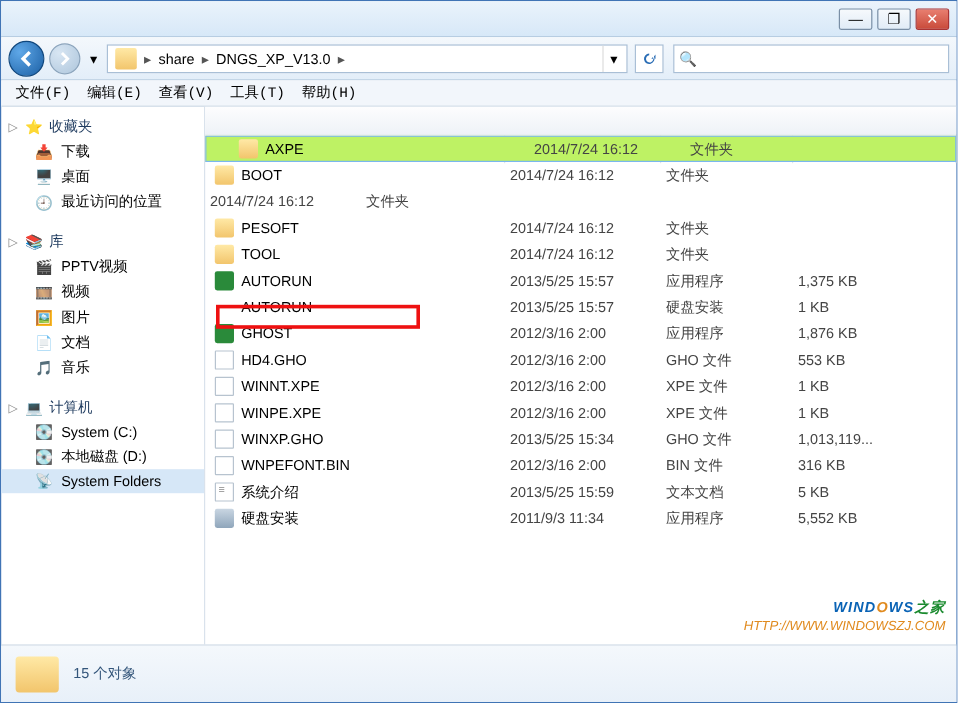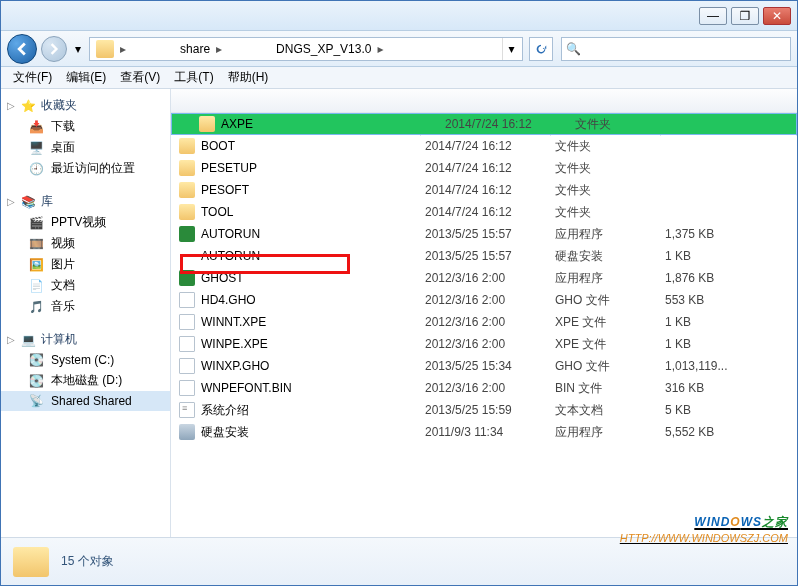--- a/index.html
+++ b/index.html
@@ -12,29 +12,29 @@
 .titlebar .win-btn.close { background: linear-gradient(#e87e6f,#c94b3b); border-color: #a33; color: #fff; }
 
 .navbar { height: 36px; background: linear-gradient(#f4f8fc,#e3eef9); border-bottom: 1px solid #b7cde2; display: flex; align-items: center; padding: 0 6px; gap: 4px; }
 .nav-back, .nav-fwd { width: 30px; height: 30px; border-radius: 50%; display: flex; align-items: center; justify-content: center; }
 .nav-back { background: radial-gradient(circle at 30% 30%, #5fa8e8, #1b5fa4); border:1px solid #10477d;}
 .nav-fwd { background: radial-gradient(circle at 30% 30%, #d8e6f3, #aec6dc); border:1px solid #8aa3bb; width:26px; height:26px;}
 .nav-back svg, .nav-fwd svg { fill: #fff; }
 .nav-drop { width:14px; display:flex; align-items:center; justify-content:center;}
 .addressbar { flex: 1; height: 24px; border: 1px solid #a9bfd6; background: #fff; display: flex; align-items: center; padding: 0 2px; }
 .addressbar .folder-mini { width:18px; height:18px; background: linear-gradient(#ffe9a6,#f2c56c); border-radius:2px; margin:0 4px;}
-.crumb { padding: 0 4px; height:100%; display:flex; align-items:center;margin-left:48px; }
+.crumb { padding: 0 4px; height:100%; display:flex; align-items:center; }
 .crumb-sep { color:#555; padding:0 2px;}
 .addr-drop { width:18px; display:flex; align-items:center; justify-content:center; border-left:1px solid #ddd; height:100%;}
 .refresh-btn { width:24px; height:24px; border:1px solid #a9bfd6; background:#fff; display:flex; align-items:center; justify-content:center; margin-left:2px;}
 .searchbox { width: 230px; height: 24px; border: 1px solid #a9bfd6; background: #fff; display: flex; align-items: center; padding: 0 4px; margin-left: 4px; color:#777; }
 .searchbox .sicon { margin-right:4px; color:#5b7ca0; }
 
 .menubar { height: 22px; background: #f2f6fb; border-bottom:1px solid #d0dbe7; display:flex; align-items:center; padding:0 6px; gap:2px;}
-.menubar .mitem { padding: 1px 6px; }
+.menubar .mitem { padding: 1px 6px; font-family: Liberation Mono, monospace; }
 
 .toolbar { height: 30px; background: linear-gradient(#f8fbfe,#e9f1f9); border-bottom:1px solid #d0dbe7; display:flex; align-items:center; padding:0 8px; gap:12px; color:#1a3e72;}
 .toolbar .titem { display:flex; align-items:center; gap:4px; padding:2px 6px;}
 .toolbar .spacer { flex:1; }
 .toolbar .ticon { width:22px; height:22px; display:flex; align-items:center; justify-content:center; border:1px solid transparent;}
 
 .body { flex:1; display:flex; min-height:0; }
 .sidebar { width: 170px; border-right:1px solid #d9e2ec; overflow:auto; padding:6px 0;}
 .sidebar .group { margin-bottom:12px; }
 .sidebar .ghdr { display:flex; align-items:center; gap:4px; padding:2px 6px; color:#1f3b5f; }
@@ -43,41 +43,41 @@
 .sidebar .item.sel { background:#d6e7f7; }
 .sidebar .sicon { width:16px; height:16px; display:inline-flex; align-items:center; justify-content:center;}
 
 .filepane { flex:1; display:flex; flex-direction:column; min-width:0;}
 .colheaders { height:24px; border-bottom:1px solid #e1e6ec; display:flex; align-items:center; background:linear-gradient(#fdfdfe,#eef2f7);}
 .colheaders .col { padding:0 8px; border-right:1px solid #e1e6ec; height:100%; display:flex; align-items:center; color:#2b4a73;margin-top:47px;}
 .col-name{ width:250px;} .col-date{ width:130px;} .col-type{ width:110px;} .col-size{ flex:1; text-align:left; padding-right:20px;}
 
 .filelist { flex:1; overflow:auto; }
 .row { display:flex; align-items:center; height:22px; padding-left:4px;}
-.row.sel { background:#22c55e; outline:1px solid #7ab7ef; outline-offset:-1px;padding-left:24px;}
+.row.sel { background:#bef264; outline:1px solid #7ab7ef; outline-offset:-1px;padding-left:24px;}
 .row .c-name{ width:250px; display:flex; align-items:center; gap:6px; padding-left:4px;}
 .row .c-date{ width:130px; color:#444;}
 .row .c-type{ width:110px; color:#444;}
 .row .c-size{ flex:1; text-align:left; padding-right:20px; color:#444;}
 .ficon { width:16px; height:16px; display:inline-flex; align-items:center; justify-content:center;}
 .ficon.folder { background:linear-gradient(#ffe9a6,#f2c56c); border-radius:2px;}
 .ficon.exe-green { background:#2a8a3a; border-radius:2px;}
 .ficon.gear { color:#6b7f94;}
 .ficon.file { background:#fff; border:1px solid #b7c3cf; border-radius:1px;}
 .ficon.text { background:#fff; border:1px solid #b7c3cf; border-radius:1px; position:relative;}
 .ficon.text::after{content:"≡"; position:absolute; font-size:9px; color:#888; left:2px; top:0;}
 .ficon.hdd { background:linear-gradient(#c9d6e2,#8fa6bb); border-radius:2px;}
 
 .highlight-box { position:absolute; border:3px solid #e11; pointer-events:none; }
 
 .statusbar { height:48px; border-top:1px solid #d0dbe7; background:linear-gradient(#f4f8fc,#e8f0f9); display:flex; align-items:center; padding:0 12px; gap:12px;}
 .statusbar .big-folder { width:36px; height:30px; background:linear-gradient(#ffe9a6,#f2c56c); border-radius:3px;}
 .statusbar .stext { color:#33557a; }
 
-.watermark { position:absolute; right:10px; bottom:42px; text-align:right; pointer-events:none;text-decoration:underline;}
+.watermark { position:absolute; right:10px; bottom:58px; text-align:right; pointer-events:none;}
 .watermark .l1 { font-size:22px; font-weight:bold; font-style:italic; letter-spacing:1px;}
 .watermark .l1 .b{color:#0a63b5;} .watermark .l1 .o{color:#e08a1e;} .watermark .l1 .z{color:#1a8a2e;}
 .watermark .l2 { font-size:11px; color:#e08a1e; font-style:italic;}
 </style>
 </head>
 <body>
 
 <div class="window">
 
   <div class="titlebar">
@@ -190,21 +190,21 @@
         <div class="item">
             <span class="sicon">💽</span>
             <span>System (C:)</span>
           </div>
         <div class="item">
             <span class="sicon">💽</span>
             <span>本地磁盘 (D:)</span>
           </div>
         <div class="item sel">
             <span class="sicon">📡</span>
-            <span>Shared Shared</span>
+            <span>System Folders</span>
           </div>
       </div>
     </div>
 
     <div class="filepane">
       <div class="colheaders">
         <div class="col col-name">名称</div>
         <div class="col col-date">修改日期</div>
         <div class="col col-type">类型</div>
         <div class="col col-size">大小</div>
@@ -222,24 +222,20 @@
           <div class="row">
             <div class="c-name">
               <span class="ficon folder"></span>
               <span>BOOT</span>
             </div>
             <div class="c-date">2014/7/24 16:12</div>
             <div class="c-type">文件夹</div>
             <div class="c-size"></div>
           </div>
           <div class="row">
-            <div class="c-name">
-              <span class="ficon folder"></span>
-              <span>PESETUP</span>
-            </div>
             <div class="c-date">2014/7/24 16:12</div>
             <div class="c-type">文件夹</div>
             <div class="c-size"></div>
           </div>
           <div class="row">
             <div class="c-name">
               <span class="ficon folder"></span>
               <span>PESOFT</span>
             </div>
             <div class="c-date">2014/7/24 16:12</div>

